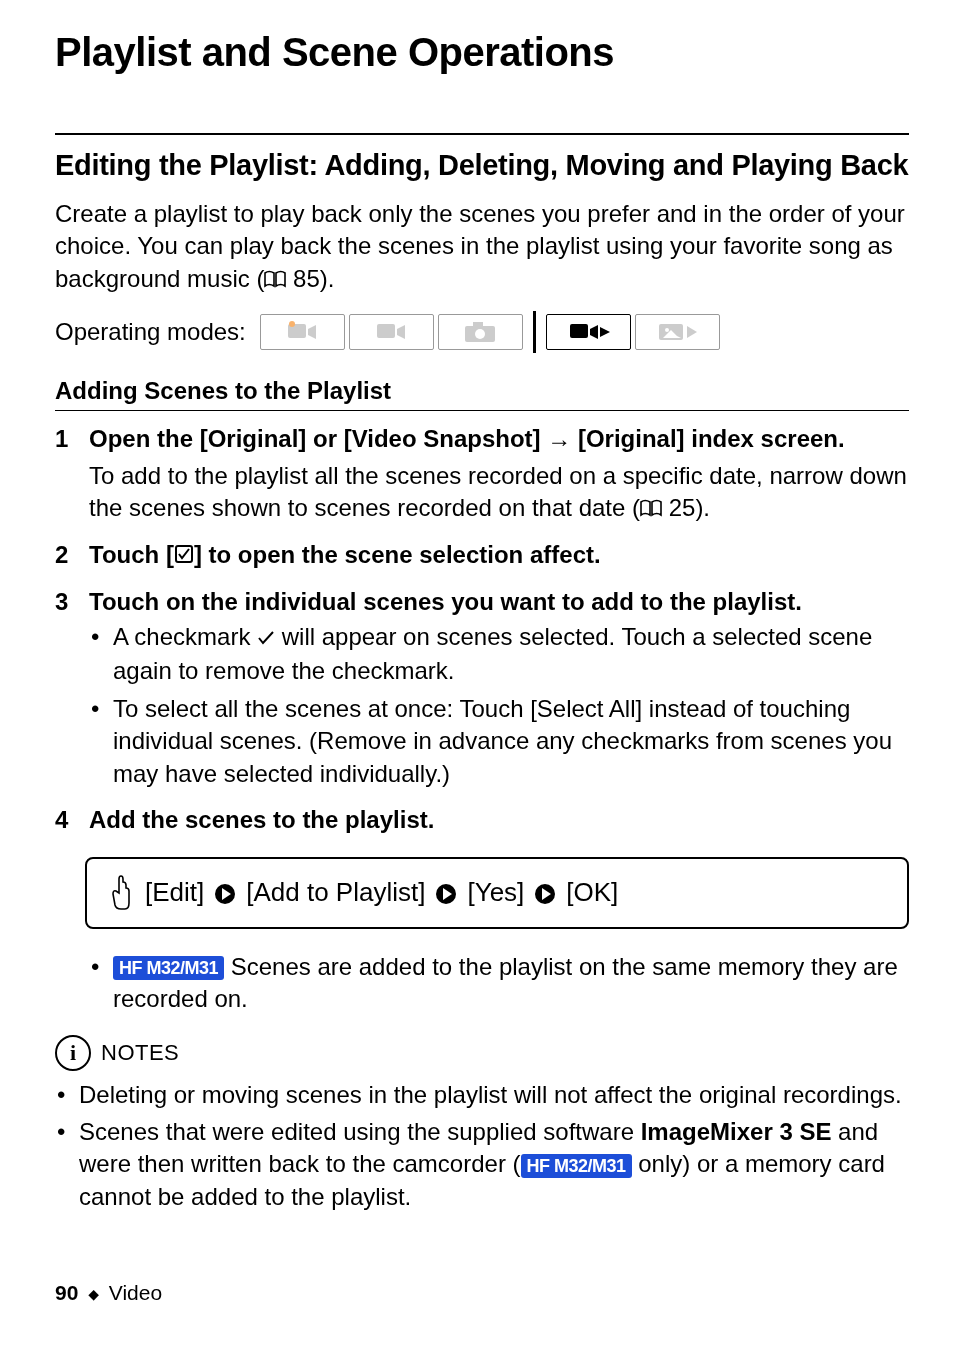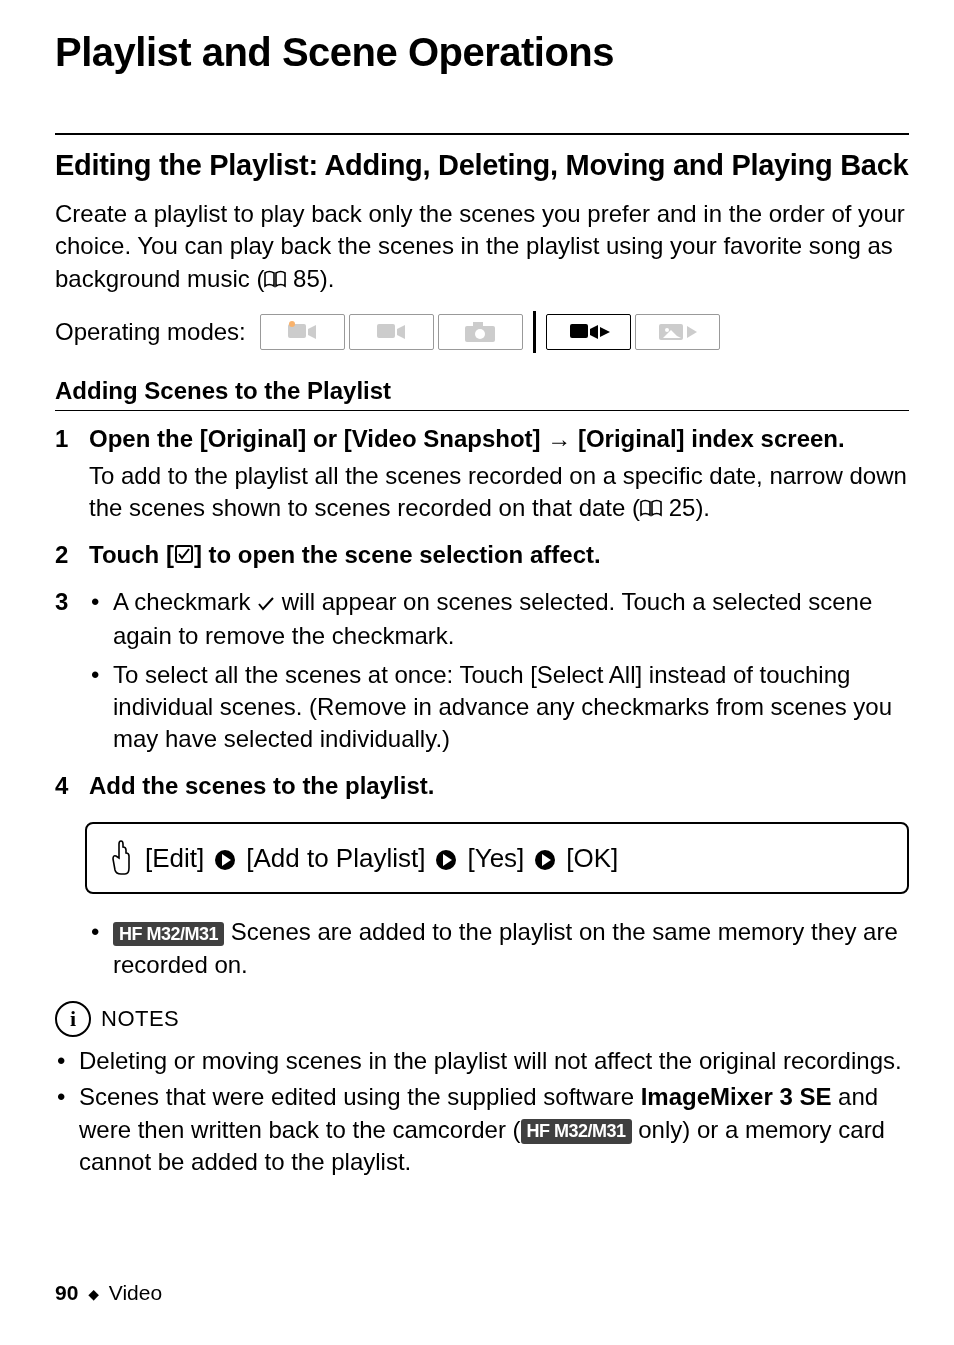--- a/index.html
+++ b/index.html
@@ -103,21 +103,21 @@
     padding: 14px 18px;
     display: flex;
     align-items: center;
     gap: 10px;
     font-size: 26px;
     margin: 20px 0 22px 30px;
   }
   .proc-arrow svg, .touch-icon svg, .check-icon, .select-icon, .book-icon { display: inline-block; vertical-align: middle; }
   .model-badge {
     display: inline-block;
-    background: #404040;
+    background: #1d4ed8;
     color: #fff;
     font-weight: bold;
     font-size: 18px;
     letter-spacing: -0.5px;
     padding: 0 6px;
     border-radius: 3px;
     vertical-align: middle;
     font-family: "Arial Narrow", Arial, sans-serif;
   }
   .notes-head {
@@ -240,20 +240,21 @@
   </li>
   <li>
     <span class="step-head">
       <span>Touch [</span><span class="select-icon"><svg width="20" height="20" viewBox="0 0 20 20">
             <rect x="2" y="2" width="16" height="16" rx="2" fill="none" stroke="#000" stroke-width="2"></rect>
             <path d="M5 10 L8 14 L15 5" fill="none" stroke="#000" stroke-width="2"></path>
           </svg></span><span>] to open the scene selection affect.</span>
     </span>
   </li>
   <li>
+    <span class="step-head">Touch on the individual scenes you want to add to the playlist.</span>
     <ul class="bullets">
       <li>
         <span>A checkmark </span><span class="check-icon"><svg width="18" height="16" viewBox="0 0 18 16">
               <path d="M2 8 L6 13 L16 2" fill="none" stroke="#000" stroke-width="2"></path>
             </svg></span><span> will appear on scenes selected. Touch a selected scene again to remove the checkmark.</span>
       </li>
       <li>To select all the scenes at once: Touch [Select All] instead of touching individual scenes. (Remove in advance any checkmarks from scenes you may have selected individually.)</li>
     </ul>
   </li>
   <li>

